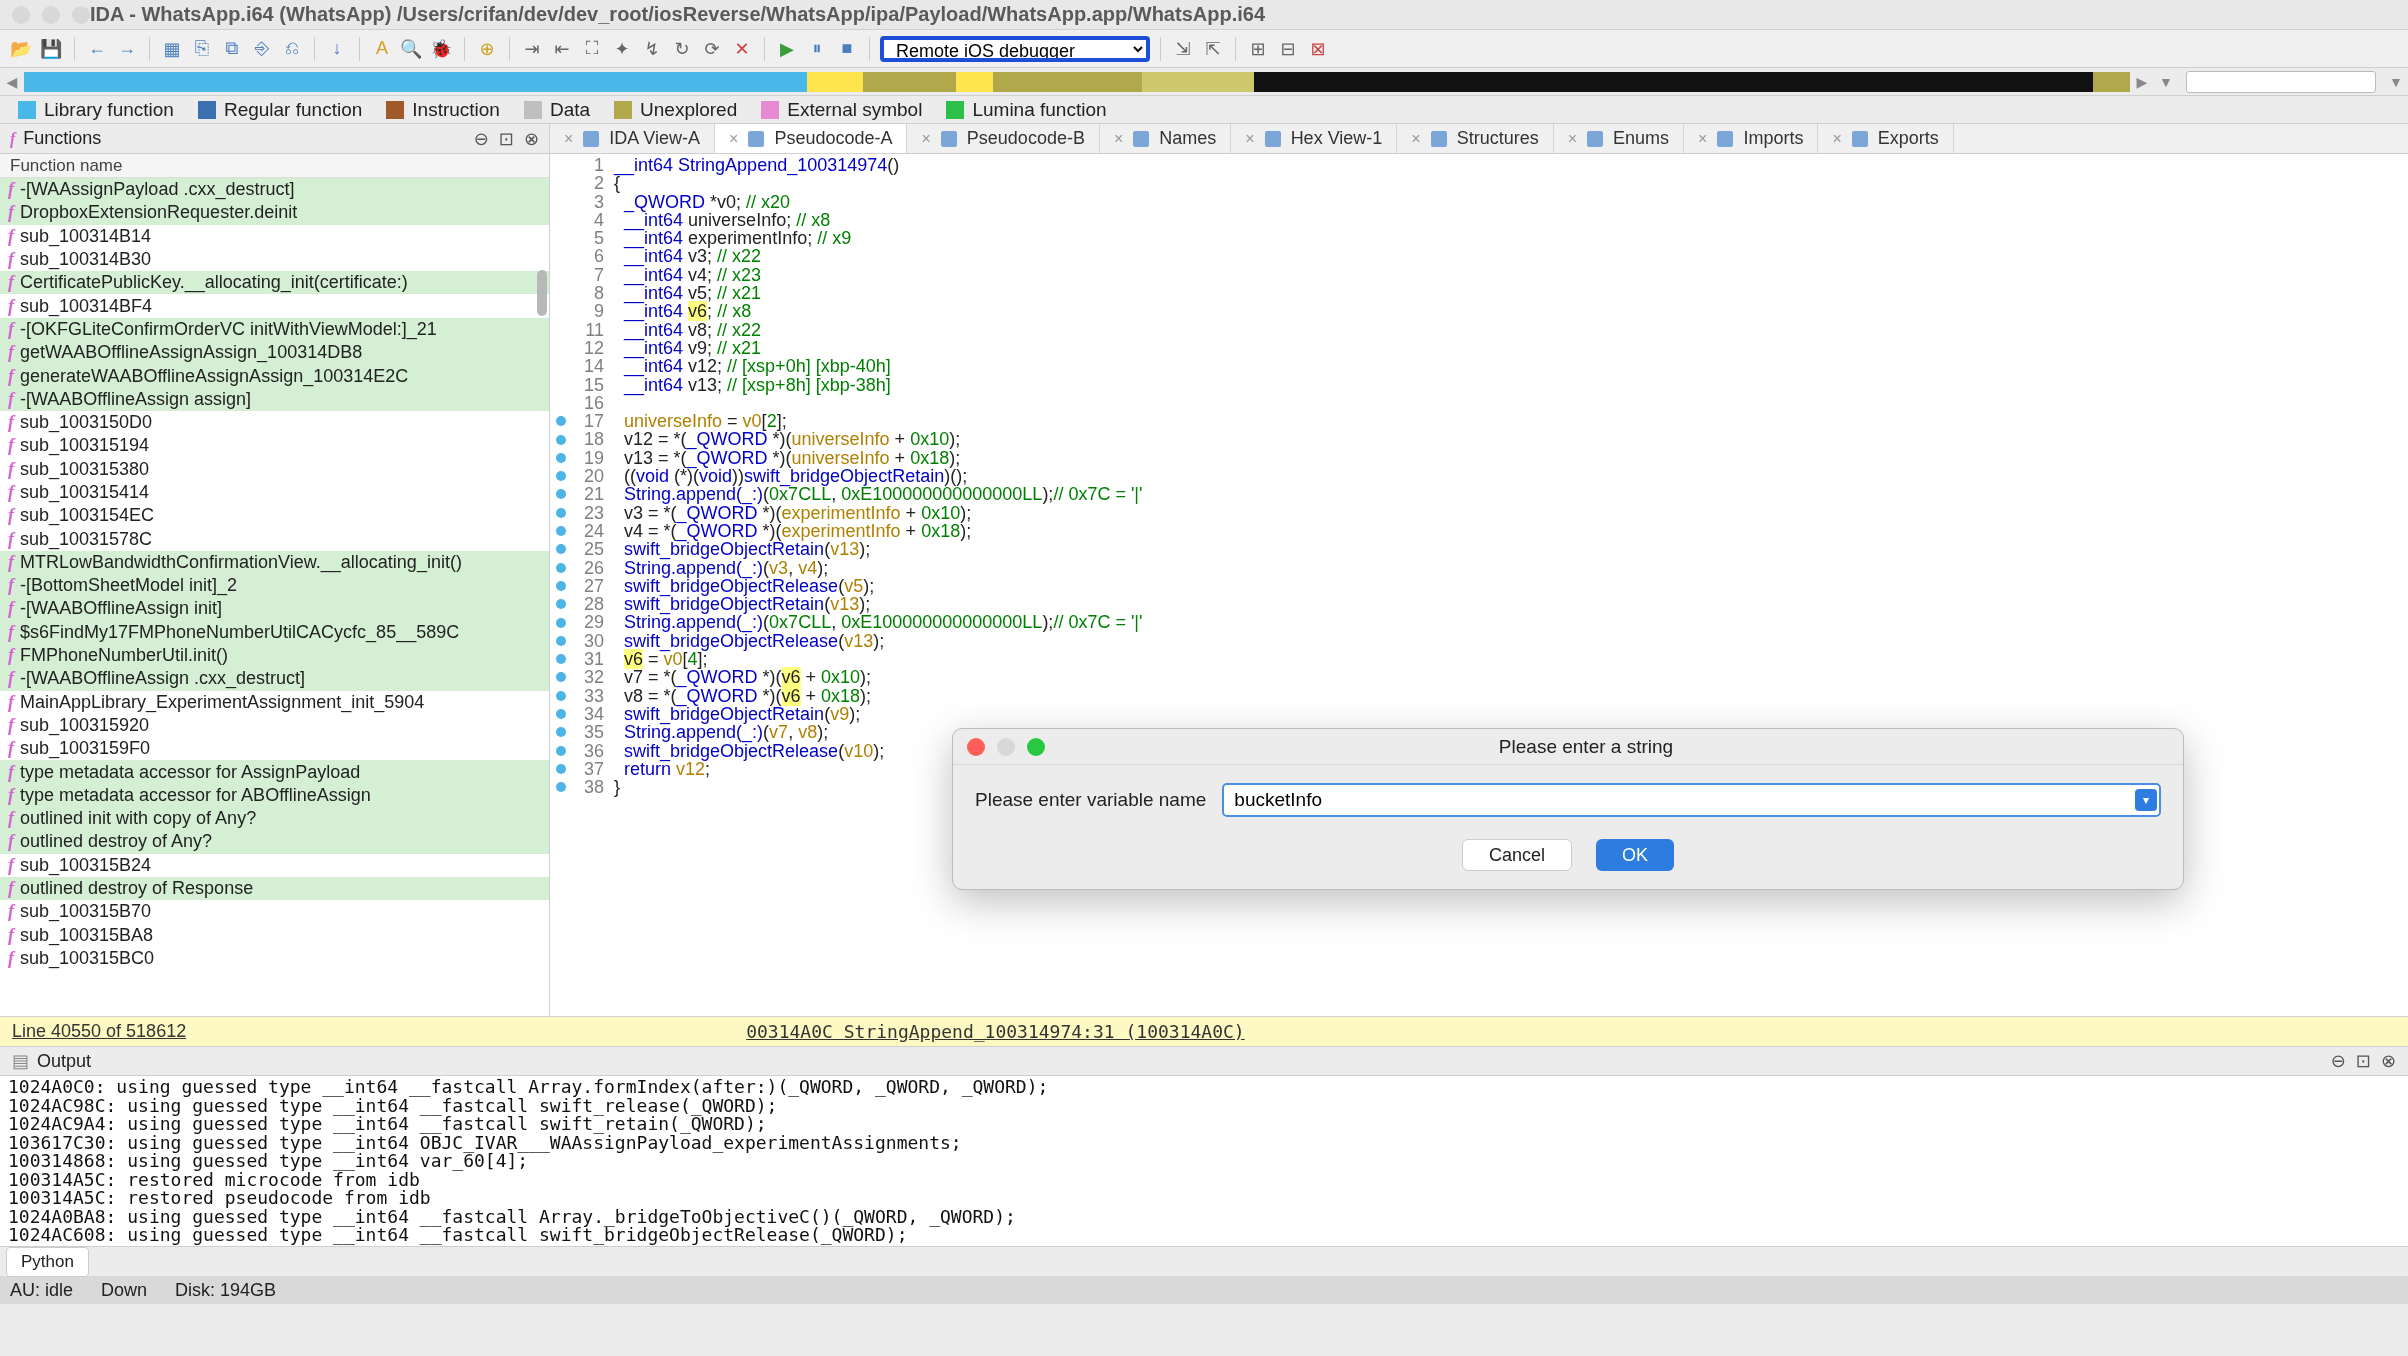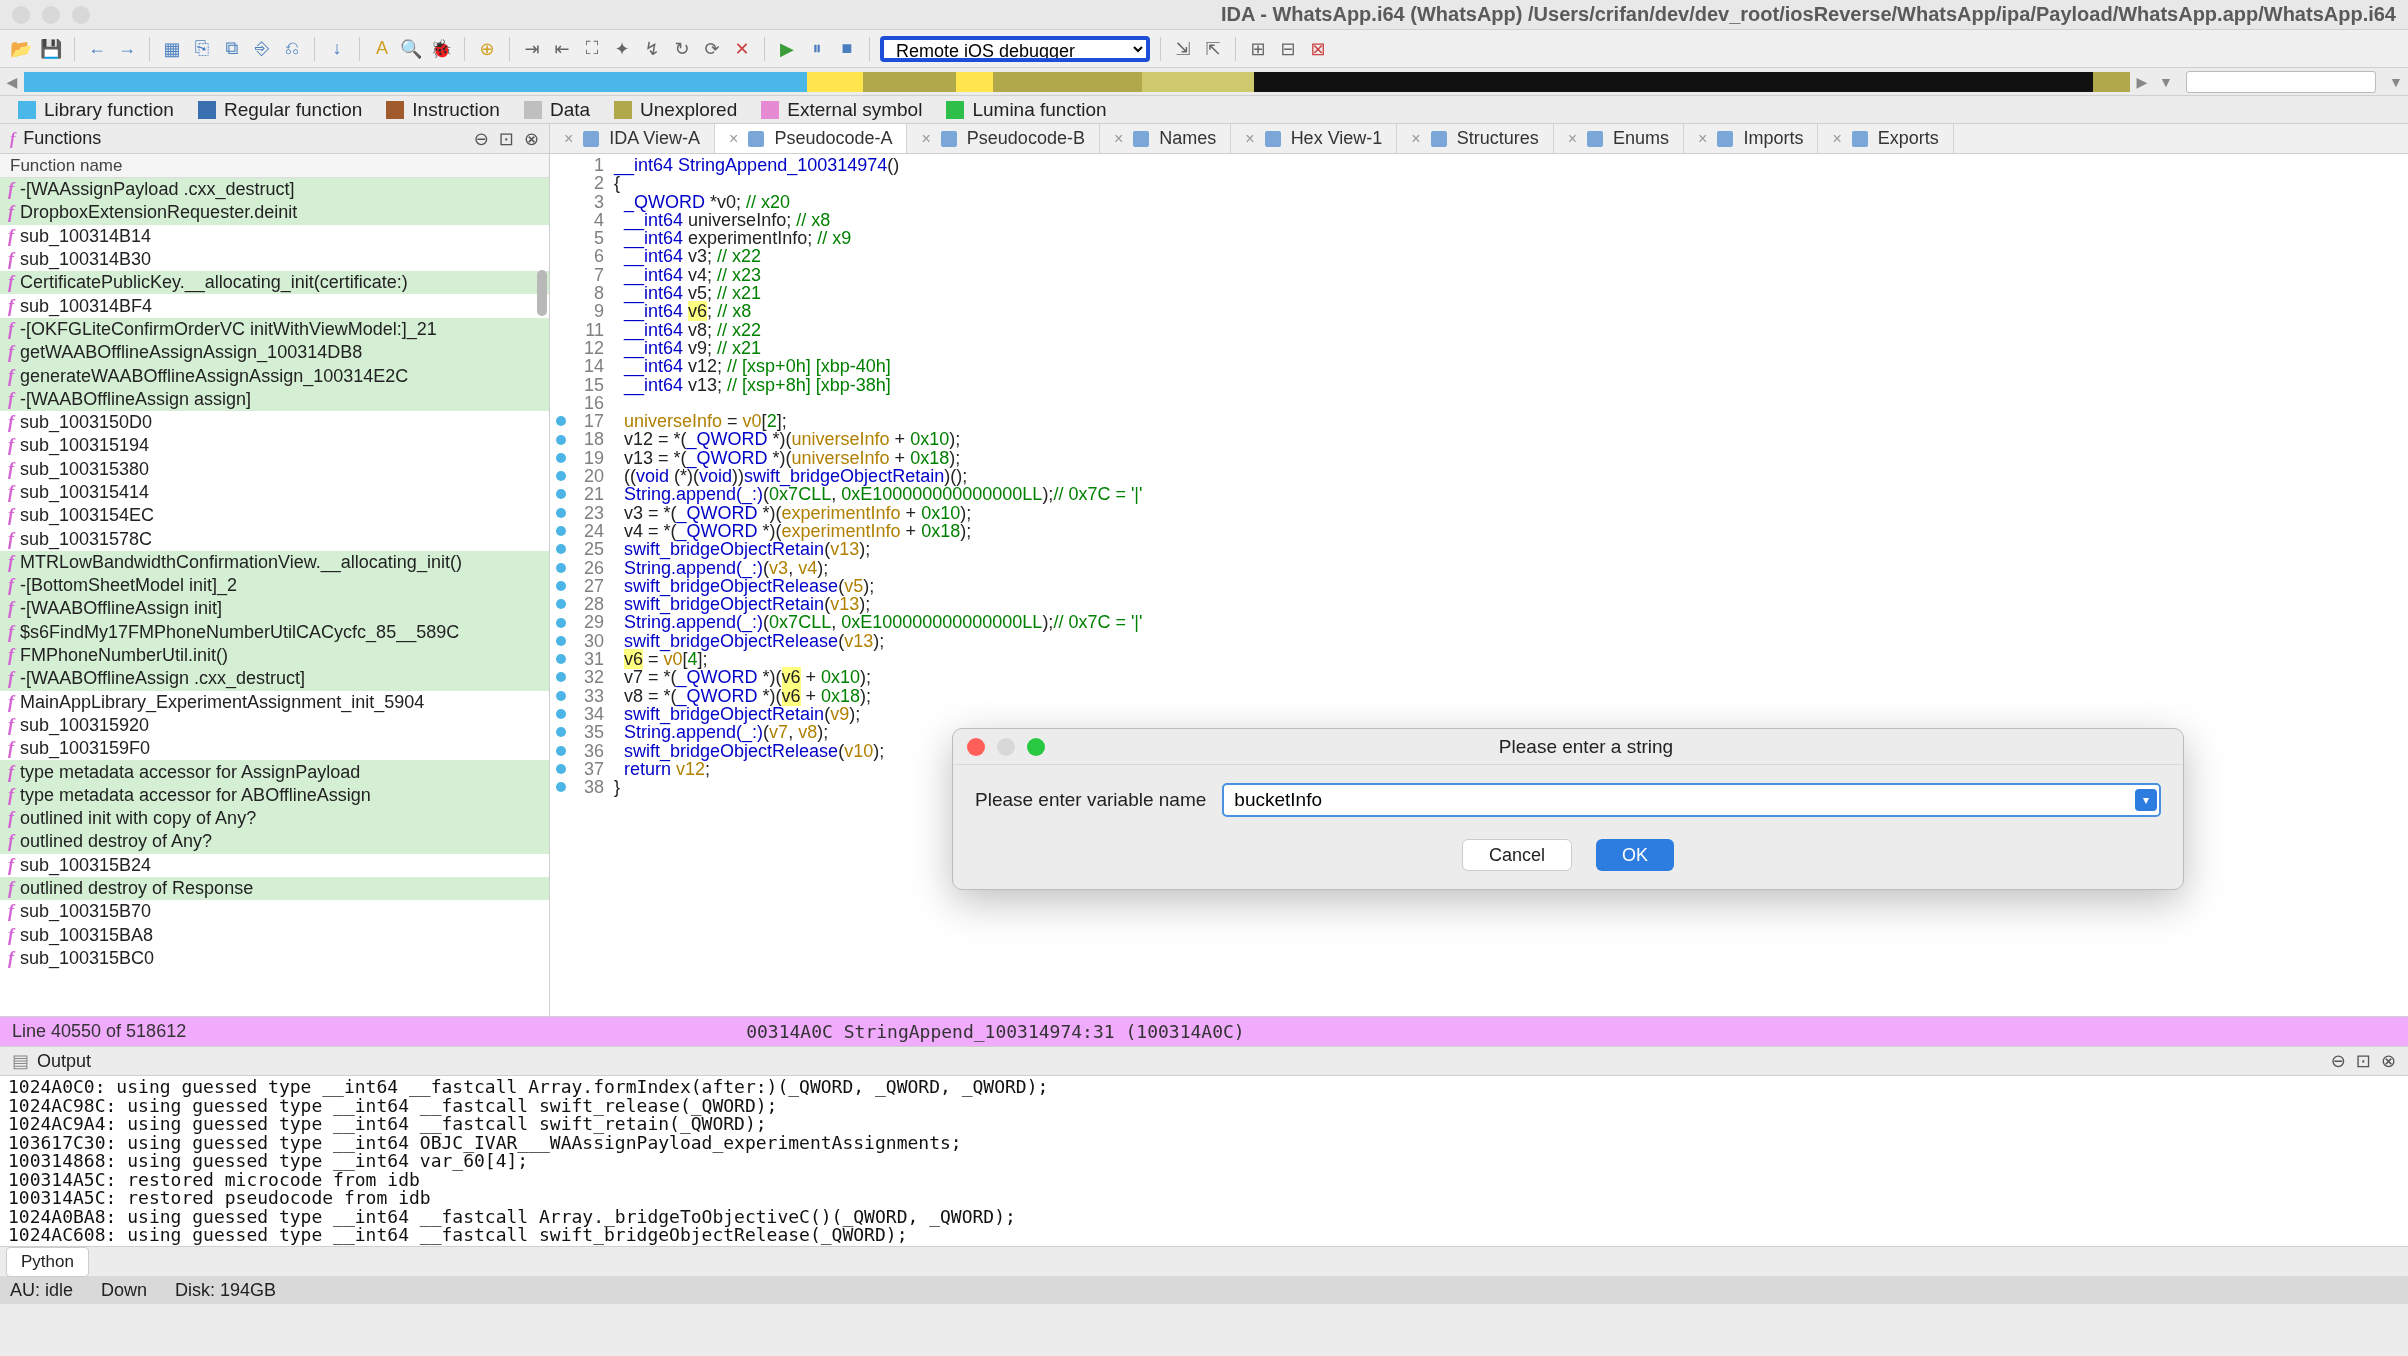--- a/index.html
+++ b/index.html
@@ -1,20 +1,20 @@
 <!DOCTYPE html>
 <html><head>
 <meta charset="utf-8">
 <style>
 * { margin:0; padding:0; box-sizing:border-box; font-family:-apple-system,BlinkMacSystemFont,"Segoe UI",Helvetica,Arial,sans-serif; }
 body { background:#ececec; width:2408px; height:1356px; overflow:hidden; font-size:18px; color:#222; }
 .titlebar { height:30px; display:flex; align-items:center; padding:0 12px; background:#e8e8e8; border-bottom:1px solid #d0d0d0; }
 .traffic { display:flex; gap:12px; }
 .dot { width:18px; height:18px; border-radius:50%; background:#d8d8d8; }
-.title-text { flex:1; text-align:right; font-size:20px; font-weight:600; color:#5a5a5a; }
+.title-text { flex:1; text-align:left; font-size:20px; font-weight:600; color:#5a5a5a; }
 .toolbar { height:38px; background:#f0f0f0; border-bottom:1px solid #cfcfcf; display:flex; align-items:center; gap:6px; padding:0 10px; }
 .tbtn { width:24px; height:24px; display:flex; align-items:center; justify-content:center; font-size:18px; color:#666; cursor:pointer; }
 .tbtn.green { color:#3a9d3a; }
 .tbtn.red { color:#c44; }
 .tbtn.blue { color:#4a7fbf; }
 .tbtn.yellow { color:#d0a020; }
 .tsep { width:1px; height:24px; background:#ccc; margin:0 4px; }
 .debugger-sel { height:26px; width:270px; border:4px solid #1d4ed8; border-radius:4px; padding:0 8px; font-size:18px; background:#fff; }
 .navbar { height:28px; background:#ececec; display:flex; align-items:center; border-bottom:1px solid #cfcfcf; }
 .navarrow { width:24px; display:flex; align-items:center; justify-content:center; color:#888; font-size:14px; }
@@ -45,21 +45,21 @@
 .gutter { width:64px; text-align:right; padding-right:10px; color:#808080; user-select:none; position:relative; }
 .bp { position:absolute; left:6px; top:50%; transform:translateY(-50%); width:10px; height:10px; border-radius:50%; background:#4db4e6; }
 .src { white-space:pre; }
 .kw { color:#0000c8; }
 .ty { color:#0000c8; }
 .fn { color:#0000c8; }
 .cm { color:#008000; }
 .nm { color:#008000; }
 .var { color:#b08000; }
 .hl-y { background:#ffff80; }
-.statusline { height:30px; background:#f0abfc; border-top:1px solid #cfcfcf; display:flex; align-items:center; padding:0 12px; font-size:18px; color:#333; }
+.statusline { height:30px; background:#fef9c3; border-top:1px solid #cfcfcf; display:flex; align-items:center; padding:0 12px; font-size:18px; color:#333;text-decoration:underline; }
 .statusline .addr { margin-left:560px; font-family:Menlo,monospace; }
 .output-hdr { height:30px; background:#ececec; border-top:1px solid #cfcfcf; border-bottom:1px solid #cfcfcf; display:flex; align-items:center; padding:0 12px; font-size:18px; }
 .output-body { height:170px; background:#fff; font-family:Menlo,monospace; font-size:18px; line-height:18.5px; padding:2px 8px; overflow:hidden; white-space:pre; color:#111; }
 .python-tab { height:30px; background:#ececec; border-top:1px solid #cfcfcf; display:flex; align-items:center; }
 .python-btn { padding:4px 14px; background:#fff; border:1px solid #ccc; border-radius:4px; margin-left:6px; font-size:17px; }
 .bottomstatus { height:28px; background:#d9d9d9; display:flex; align-items:center; padding:0 10px; font-family:Menlo,monospace; font-size:18px; color:#222; gap:28px; }
 .modal { position:absolute; left:952px; top:728px; width:1232px; background:#ececec; border:1px solid #bcbcbc; border-radius:10px; box-shadow:0 12px 40px rgba(0,0,0,0.25); z-index:100; }
 .modal-title { height:36px; display:flex; align-items:center; border-bottom:1px solid #d8d8d8; }
 .modal-traffic { display:flex; gap:12px; padding:0 14px; }
 .mdot { width:18px; height:18px; border-radius:50%; }

